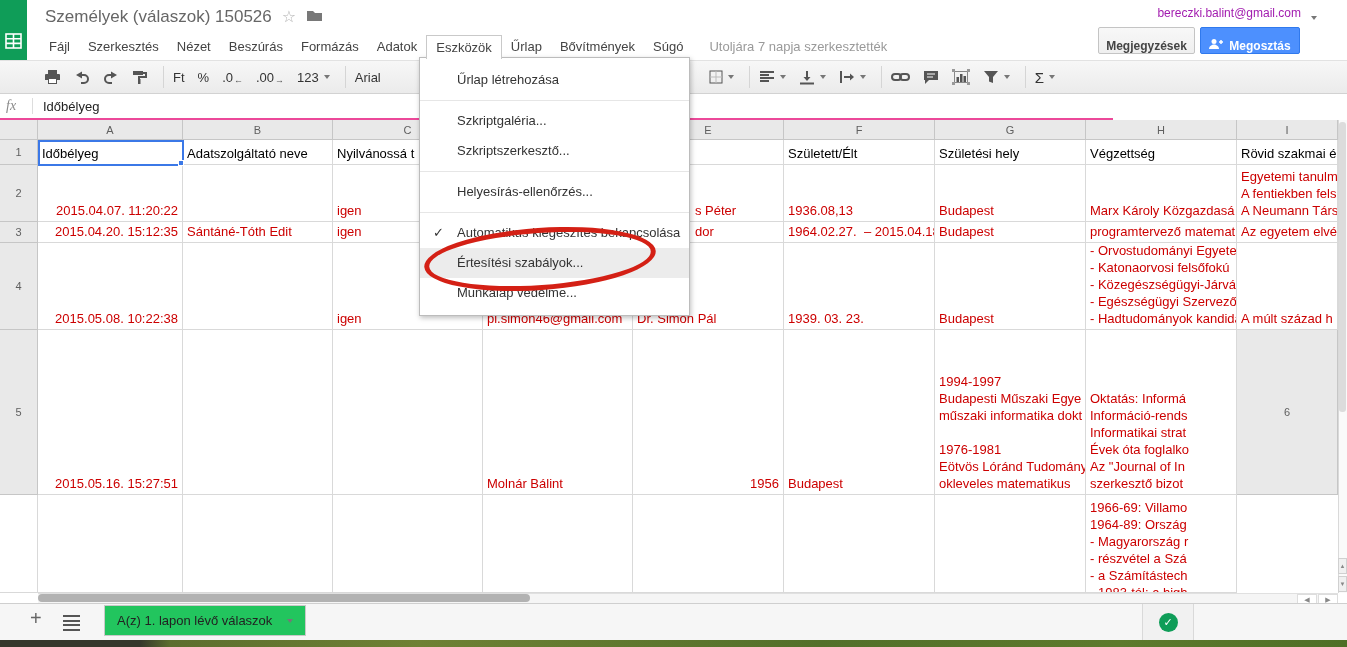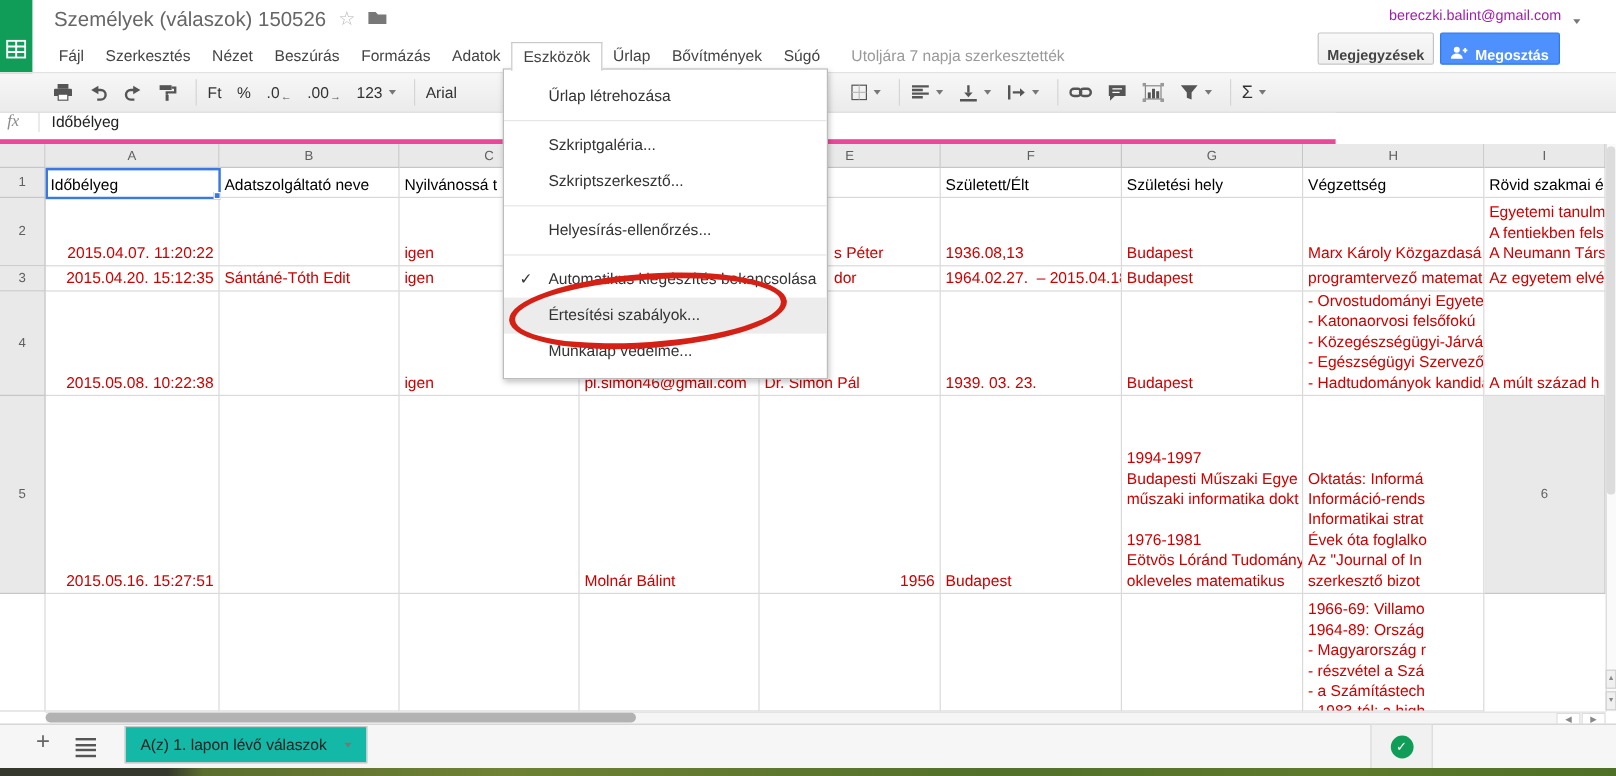--- a/index.html
+++ b/index.html
@@ -23,21 +23,21 @@
   
   .toolbar{position:absolute;left:0;top:60px;width:1347px;height:34px;background:linear-gradient(#f7f7f7,#ebebeb);border-top:1px solid #e2e2e2;border-bottom:1px solid #d2d2d2;display:flex;align-items:center;padding-left:44px;font-size:13px;color:#333;}
   .ti{display:flex;align-items:center;margin-right:13px;}
   .tdiv{width:1px;height:22px;background:#d5d5d5;margin:0 9px 0 2px;}
   .caret{width:0;height:0;border-left:3.5px solid transparent;border-right:3.5px solid transparent;border-top:4px solid #777;display:inline-block;margin-left:5px;}
   .tlabel{font-size:13px;color:#333;}
   .subarr{font-size:9px;color:#555;margin-left:1px;position:relative;top:3px;}
   .fontsel{margin-right:0;width:86px;justify-content:space-between;gap:48px;}
 
   
-  .fxbar{position:absolute;left:0;top:94px;width:1113px;height:26px;background:#fff;border-bottom:4px solid #ec4899;display:flex;}
+  .fxbar{position:absolute;left:0;top:94px;width:1113px;height:26px;background:#fff;border-bottom:2px solid #ec4899;display:flex;align-items:center;}
   .fxg{font-family:"Liberation Serif","DejaVu Serif",serif;font-style:italic;font-size:14px;color:#8a8a8a;margin-left:6px;width:26px;}
   .fxdiv{width:1px;height:16px;background:#ddd;margin-right:10px;}
   .fxval{font-size:13px;color:#222;}
 
   
   .grid{position:absolute;left:0;top:120px;display:grid;
         grid-template-columns:38px 145px 150px 150px 150px 151px 151px 151px 151px 101px;
         grid-template-rows:20px 25px 57px 21px 87px 165px 98px;background:#fff;}
   .ch,.rh{background:#e9e9e9;border-right:1px solid #c6c6c6;border-bottom:1px solid #c6c6c6;display:flex;align-items:center;justify-content:center;font-size:11px;color:#5f5f5f;}
   .c{border-right:1px solid #d9d9d9;border-bottom:1px solid #d9d9d9;display:flex;align-items:flex-end;overflow:hidden;font-size:13px;line-height:17px;color:#cc0000;padding:0 4px 2px 4px;white-space:pre;}
@@ -54,21 +54,21 @@
   .vbtn{position:absolute;left:1338px;width:9px;height:16px;background:#f0f0f0;border:1px solid #d0d0d0;font-size:6px;color:#888;display:flex;align-items:center;justify-content:center;}
   .hscroll{position:absolute;left:38px;top:593px;width:1300px;height:10px;background:#f5f5f5;border-top:1px solid #e0e0e0;}
   .hthumb{position:absolute;left:38px;top:594px;width:492px;height:8px;background:#b2b2b2;border-radius:4px;}
   .hbtn{position:absolute;top:594px;width:20px;height:11px;background:#fff;border:1px solid #ddd;font-size:7px;color:#888;display:flex;align-items:center;justify-content:center;}
 
   
   .sheetbar{position:absolute;left:0;top:603px;width:1347px;height:37px;background:#f6f6f6;border-top:1px solid #cfcfcf;}
   .addsheet{position:absolute;left:30px;top:3px;font-size:20px;color:#666;}
   .allsheets{position:absolute;left:63px;top:11px;display:flex;flex-direction:column;gap:2.5px;}
   .allsheets div{width:17px;height:2px;background:#555;}
-  .stab{position:absolute;left:104px;top:1px;height:31px;background:#14b8a6;border:1px solid #c9c9c9;display:flex;align-items:center;gap:10px;padding:0 12px;font-size:13px;color:#222;}
+  .stab{position:absolute;left:104px;top:1px;height:31px;background:#22c55e;border:1px solid #c9c9c9;display:flex;align-items:center;gap:10px;padding:0 12px;font-size:13px;color:#222;}
   .statuspanel{position:absolute;left:1142px;top:0px;width:52px;height:37px;background:#f1f1f1;border-left:1px solid #d9d9d9;border-right:1px solid #d9d9d9;display:flex;align-items:center;justify-content:center;}
   .gcheck{width:19px;height:19px;border-radius:50%;background:#0f9d58;color:#fff;font-size:11px;display:flex;align-items:center;justify-content:center;}
   .strip{position:absolute;left:0;top:640px;width:1347px;height:7px;background:linear-gradient(90deg,#35382c 0,#35382c 140px,#5c6e2e 170px,#6e8134 420px,#52702a 820px,#5d7a2c 1120px,#4e6f26 1347px);}
 
   
   .gmenu{position:absolute;left:419px;top:57px;width:271px;background:#fff;border:1px solid #bcbcbc;box-shadow:1px 2px 5px rgba(0,0,0,.25);z-index:50;padding:7px 0;}
   .mi{position:relative;height:30px;line-height:30px;padding-left:37px;font-size:13px;color:#333;white-space:nowrap;}
   .mi.hl{background:#ececec;}
   .chk{position:absolute;left:13px;top:0;font-size:13px;color:#333;}
   .msep{border-top:1px solid #e6e6e6;margin:5px 0;}

